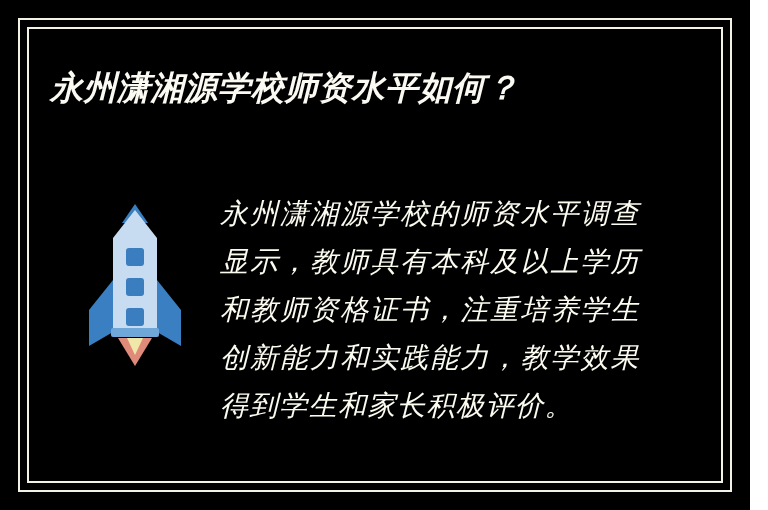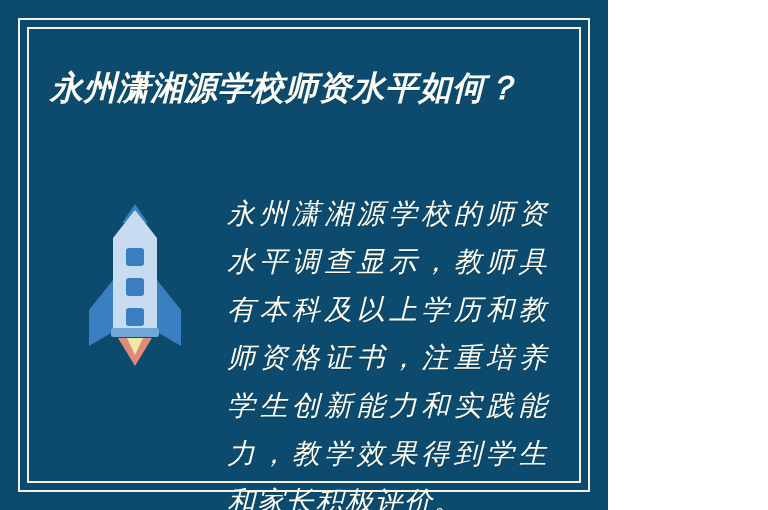--- a/index.html
+++ b/index.html
@@ -10,23 +10,23 @@
   body {
     width: 768px;
     height: 510px;
     overflow: hidden;
     font-family: "DejaVu Sans", "Liberation Sans", sans-serif;
   }
 
   
   .poster {
     position: relative;
-    width: 608px;
+    width: 750px;
     height: 510px;
-    background: #0c4a6e;
+    background: #000000;
     box-sizing: border-box;
   }
 
   
   .frame-outer {
     position: absolute;
     left: 18px;
     top: 18px;
     right: 18px;
     bottom: 18px;
@@ -77,21 +77,21 @@
     display: flex;
     justify-content: center;
   }
   .rocket-svg {
     display: block;
   }
 
   
   .paragraph {
     flex: 1 1 auto;
-    margin-left: 17px;
+    margin-left: 10px;
     color: #fcfbf0;
     font-size: 28px;
     line-height: 48px;
     letter-spacing: 1.5px;
     text-align: justify;
     font-family: "DejaVu Serif", "Liberation Serif", serif;
     font-style: italic;
     text-shadow: 0 1px 1px rgba(0,0,0,0.22);
     max-width: 420px;
   }

